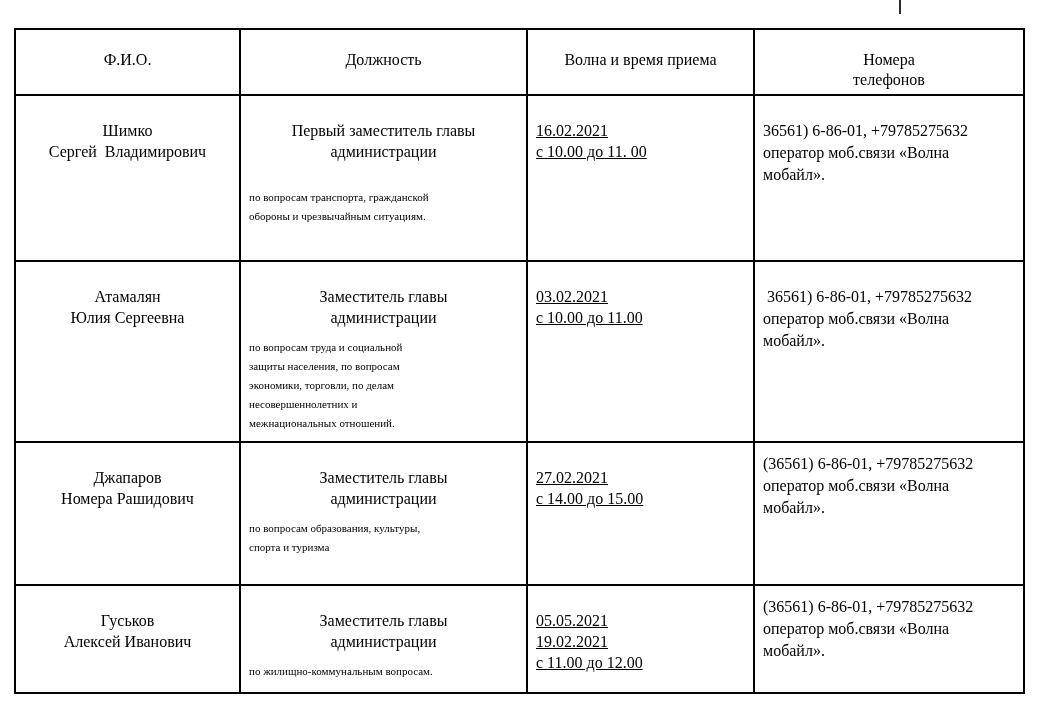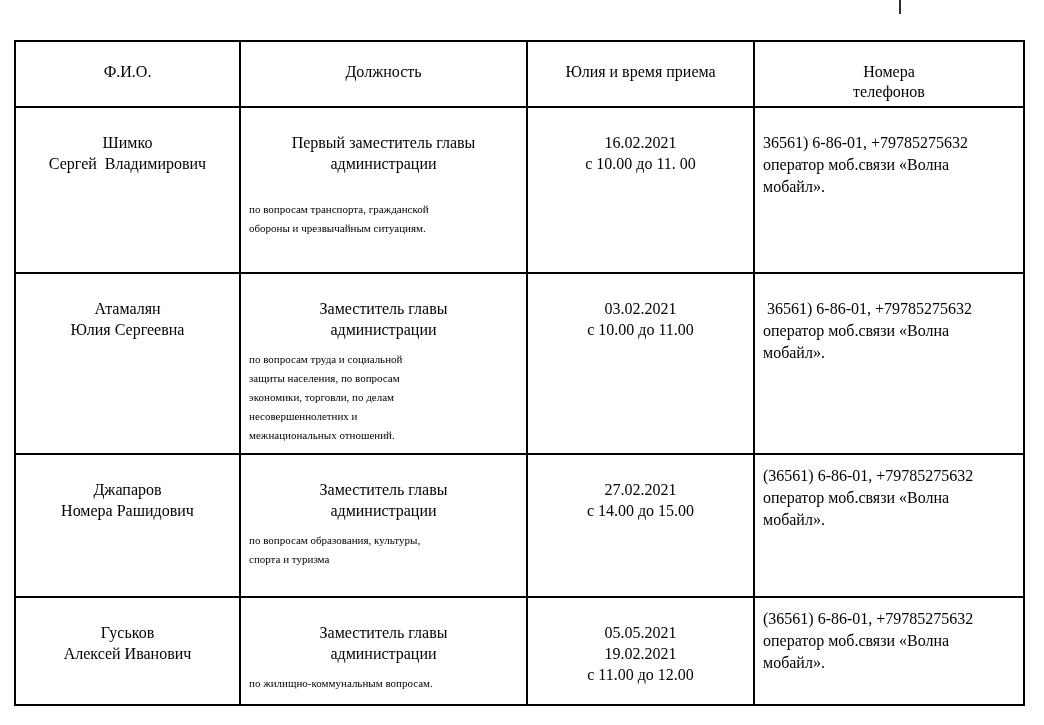--- a/index.html
+++ b/index.html
@@ -12,21 +12,21 @@
     overflow: hidden;
   }
   .page { position: relative; width: 1044px; height: 725px; background: #ffffff; }
 
   .caret-mark {
     position: absolute; left: 899px; top: 0; width: 2px; height: 14px;
     background: #2b2b2b;
   }
 
   table.doc-table {
-    position: absolute; left: 14px; top: 40px;
+    position: absolute; left: 14px; top: 28px;
     width: 1009px;
     border-collapse: collapse;
     table-layout: fixed;
   }
   .doc-table th, .doc-table td {
     border: 2px solid #000000;
     vertical-align: top;
     font-weight: normal;
   }
 
@@ -43,21 +43,21 @@
   tr.r0 td { height: 166px; margin-left: 28px; }
   tr.r1 td { height: 177px; }
   tr.r2 td { height: 143px; }
   tr.r3 td { height: 108px; }
 
   .doc-table td { padding: 24px 8px 8px 8px; font-size: 16px; }
 
   .multiline { white-space: pre-wrap; }
 
   .cell-fio  { text-align: center; line-height: 21px; }
-  .cell-date { text-align: center; line-height: 21px; }
+  .cell-date { text-align: left; line-height: 21px; text-decoration: underline; }
 
   .pos-title  { text-align: center; line-height: 21px; font-size: 16px; }
   .pos-detail { text-align: left; font-size: 11px; line-height: 19px; margin-top: 10px; }
   tr.r0 .pos-detail { margin-top: 26px; }
 
   .cell-phone { padding-left: 6px; padding-right: 4px; }
   .cell-phone .phone-text { font-size: 16px; line-height: 22px; }
   tr.r2 .cell-phone, tr.r3 .cell-phone { padding-top: 10px; }
 </style>
 </head>
@@ -76,21 +76,21 @@
     </colgroup>
     <thead>
       <tr>
         <th>
           <div class="multiline">Ф.И.О.</div>
         </th>
         <th>
           <div class="multiline">Должность</div>
         </th>
         <th>
-          <div class="multiline">Юлия и время приема</div>
+          <div class="multiline">Волна и время приема</div>
         </th>
         <th>
           <div class="multiline">Номера
 телефонов</div>
         </th>
       </tr>
     </thead>
     <tbody>
 
       <tr class="r0">

